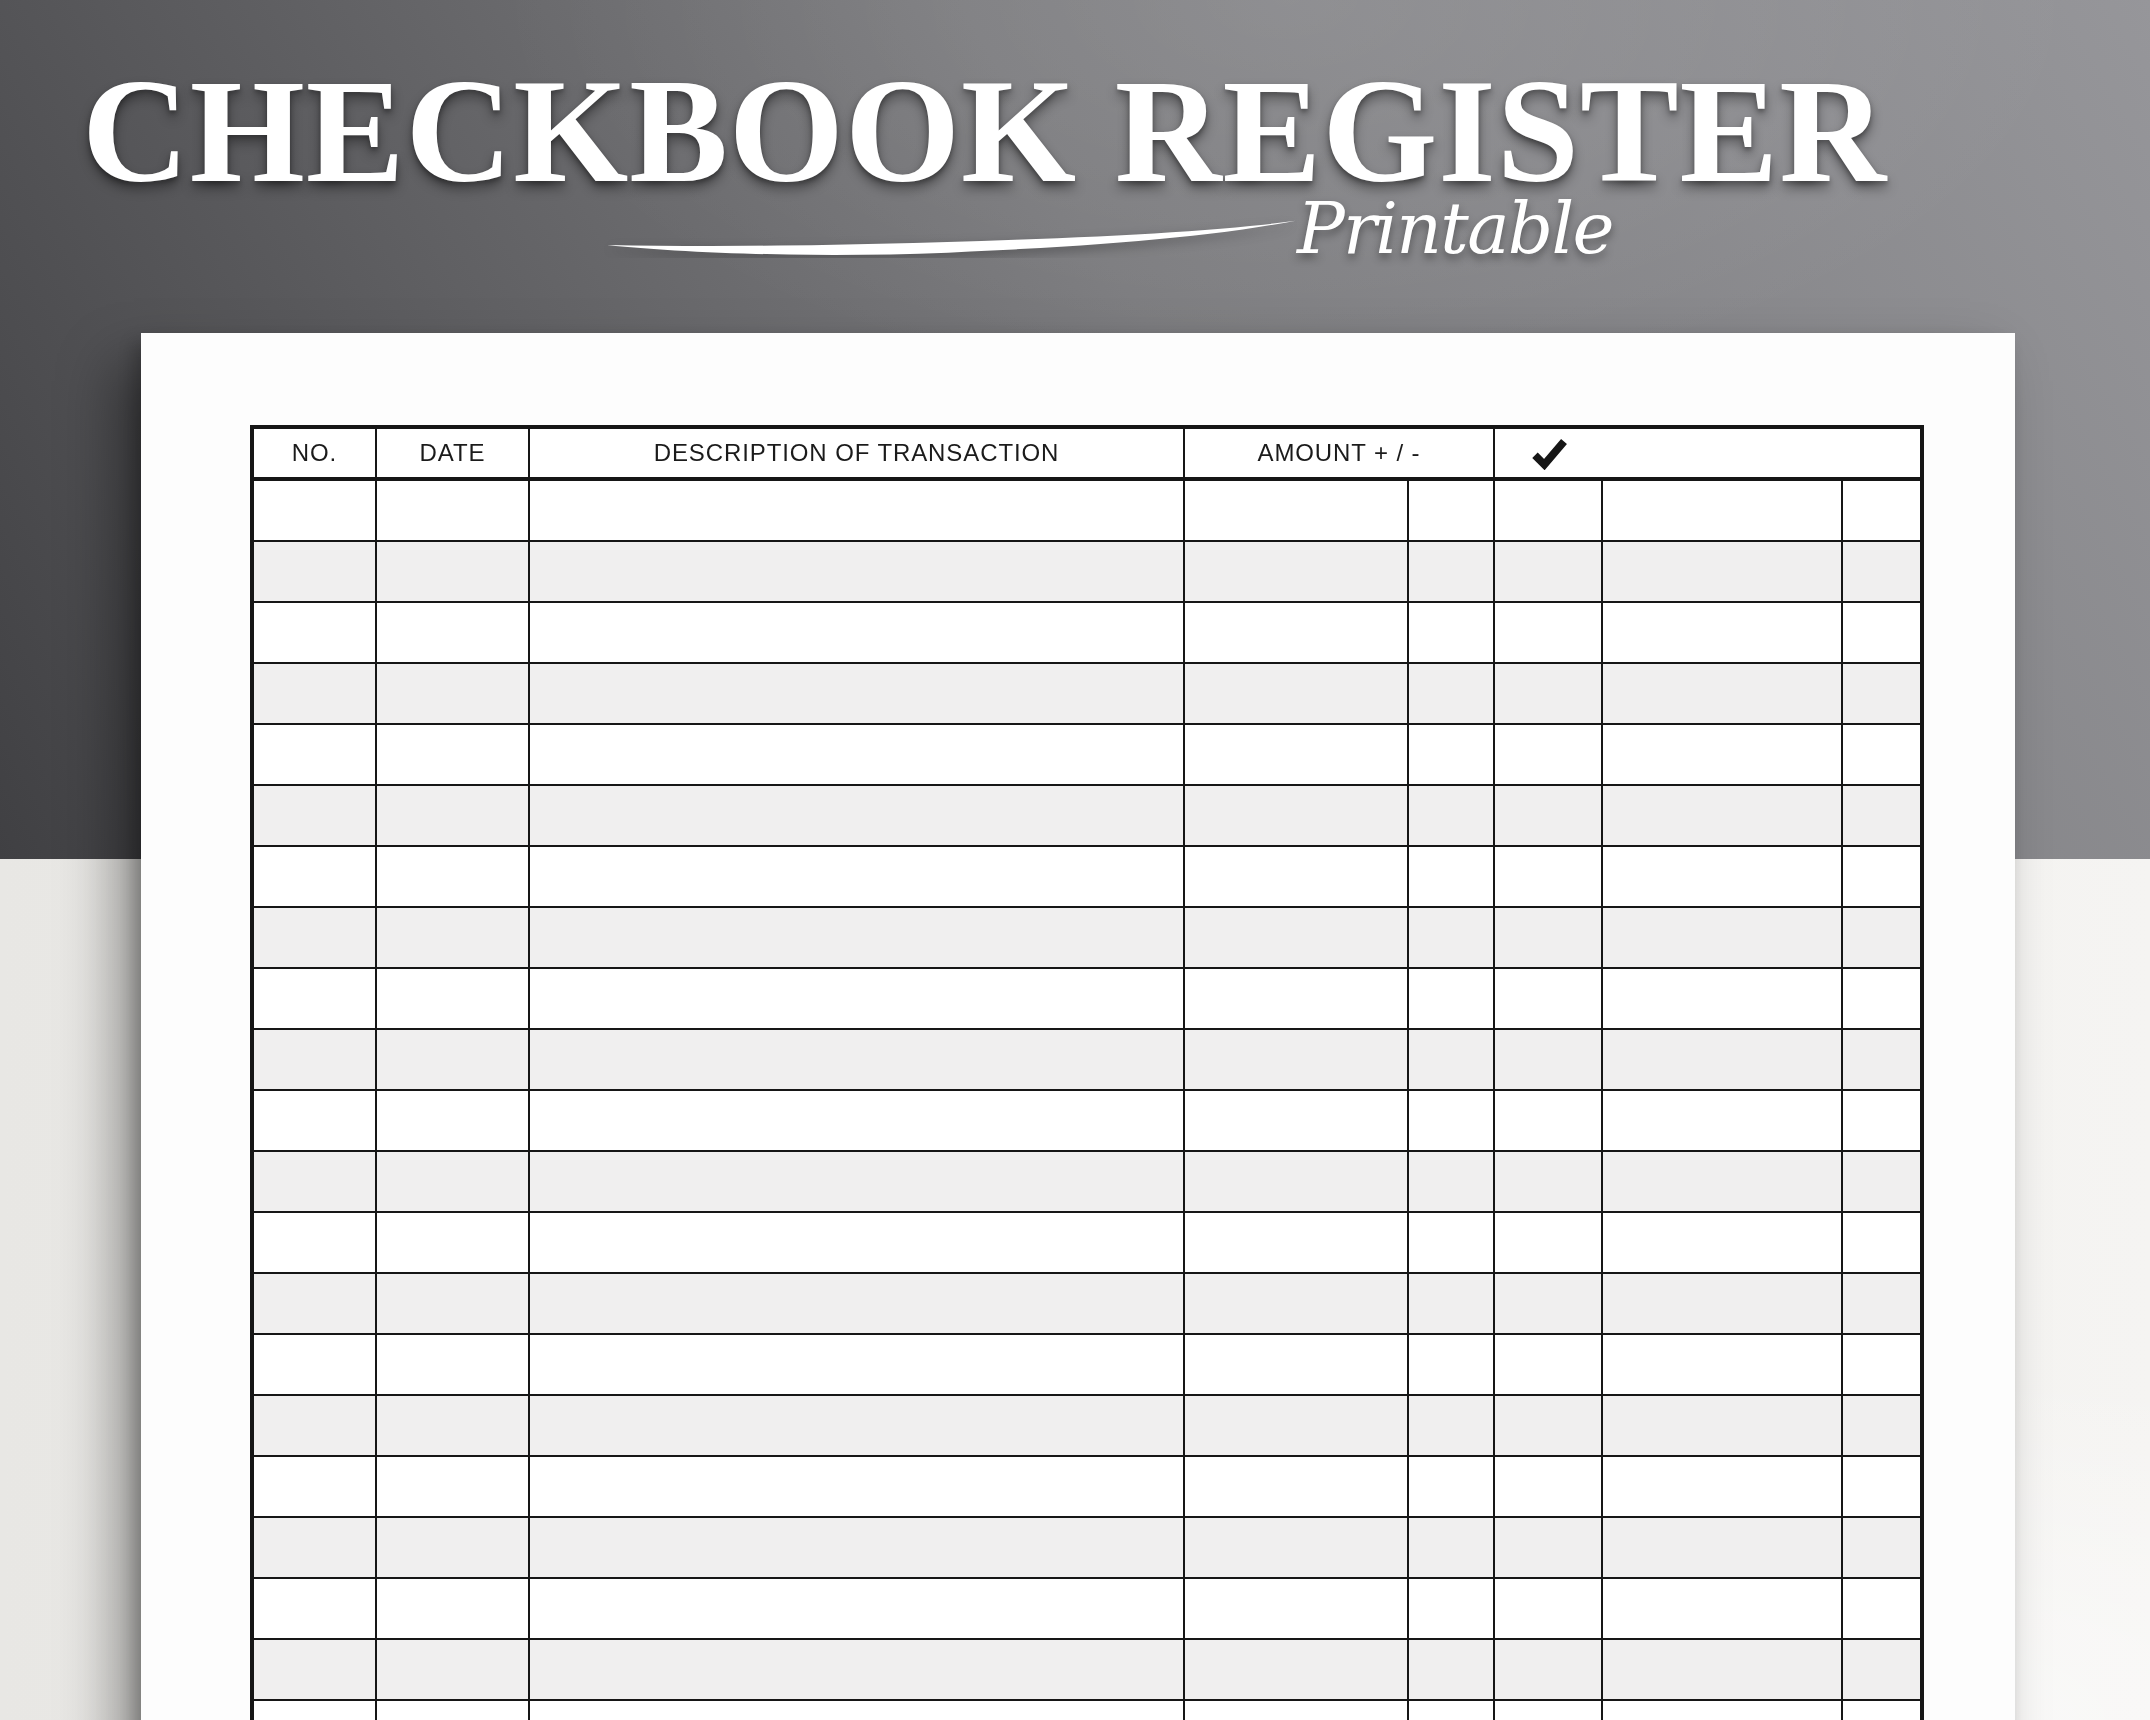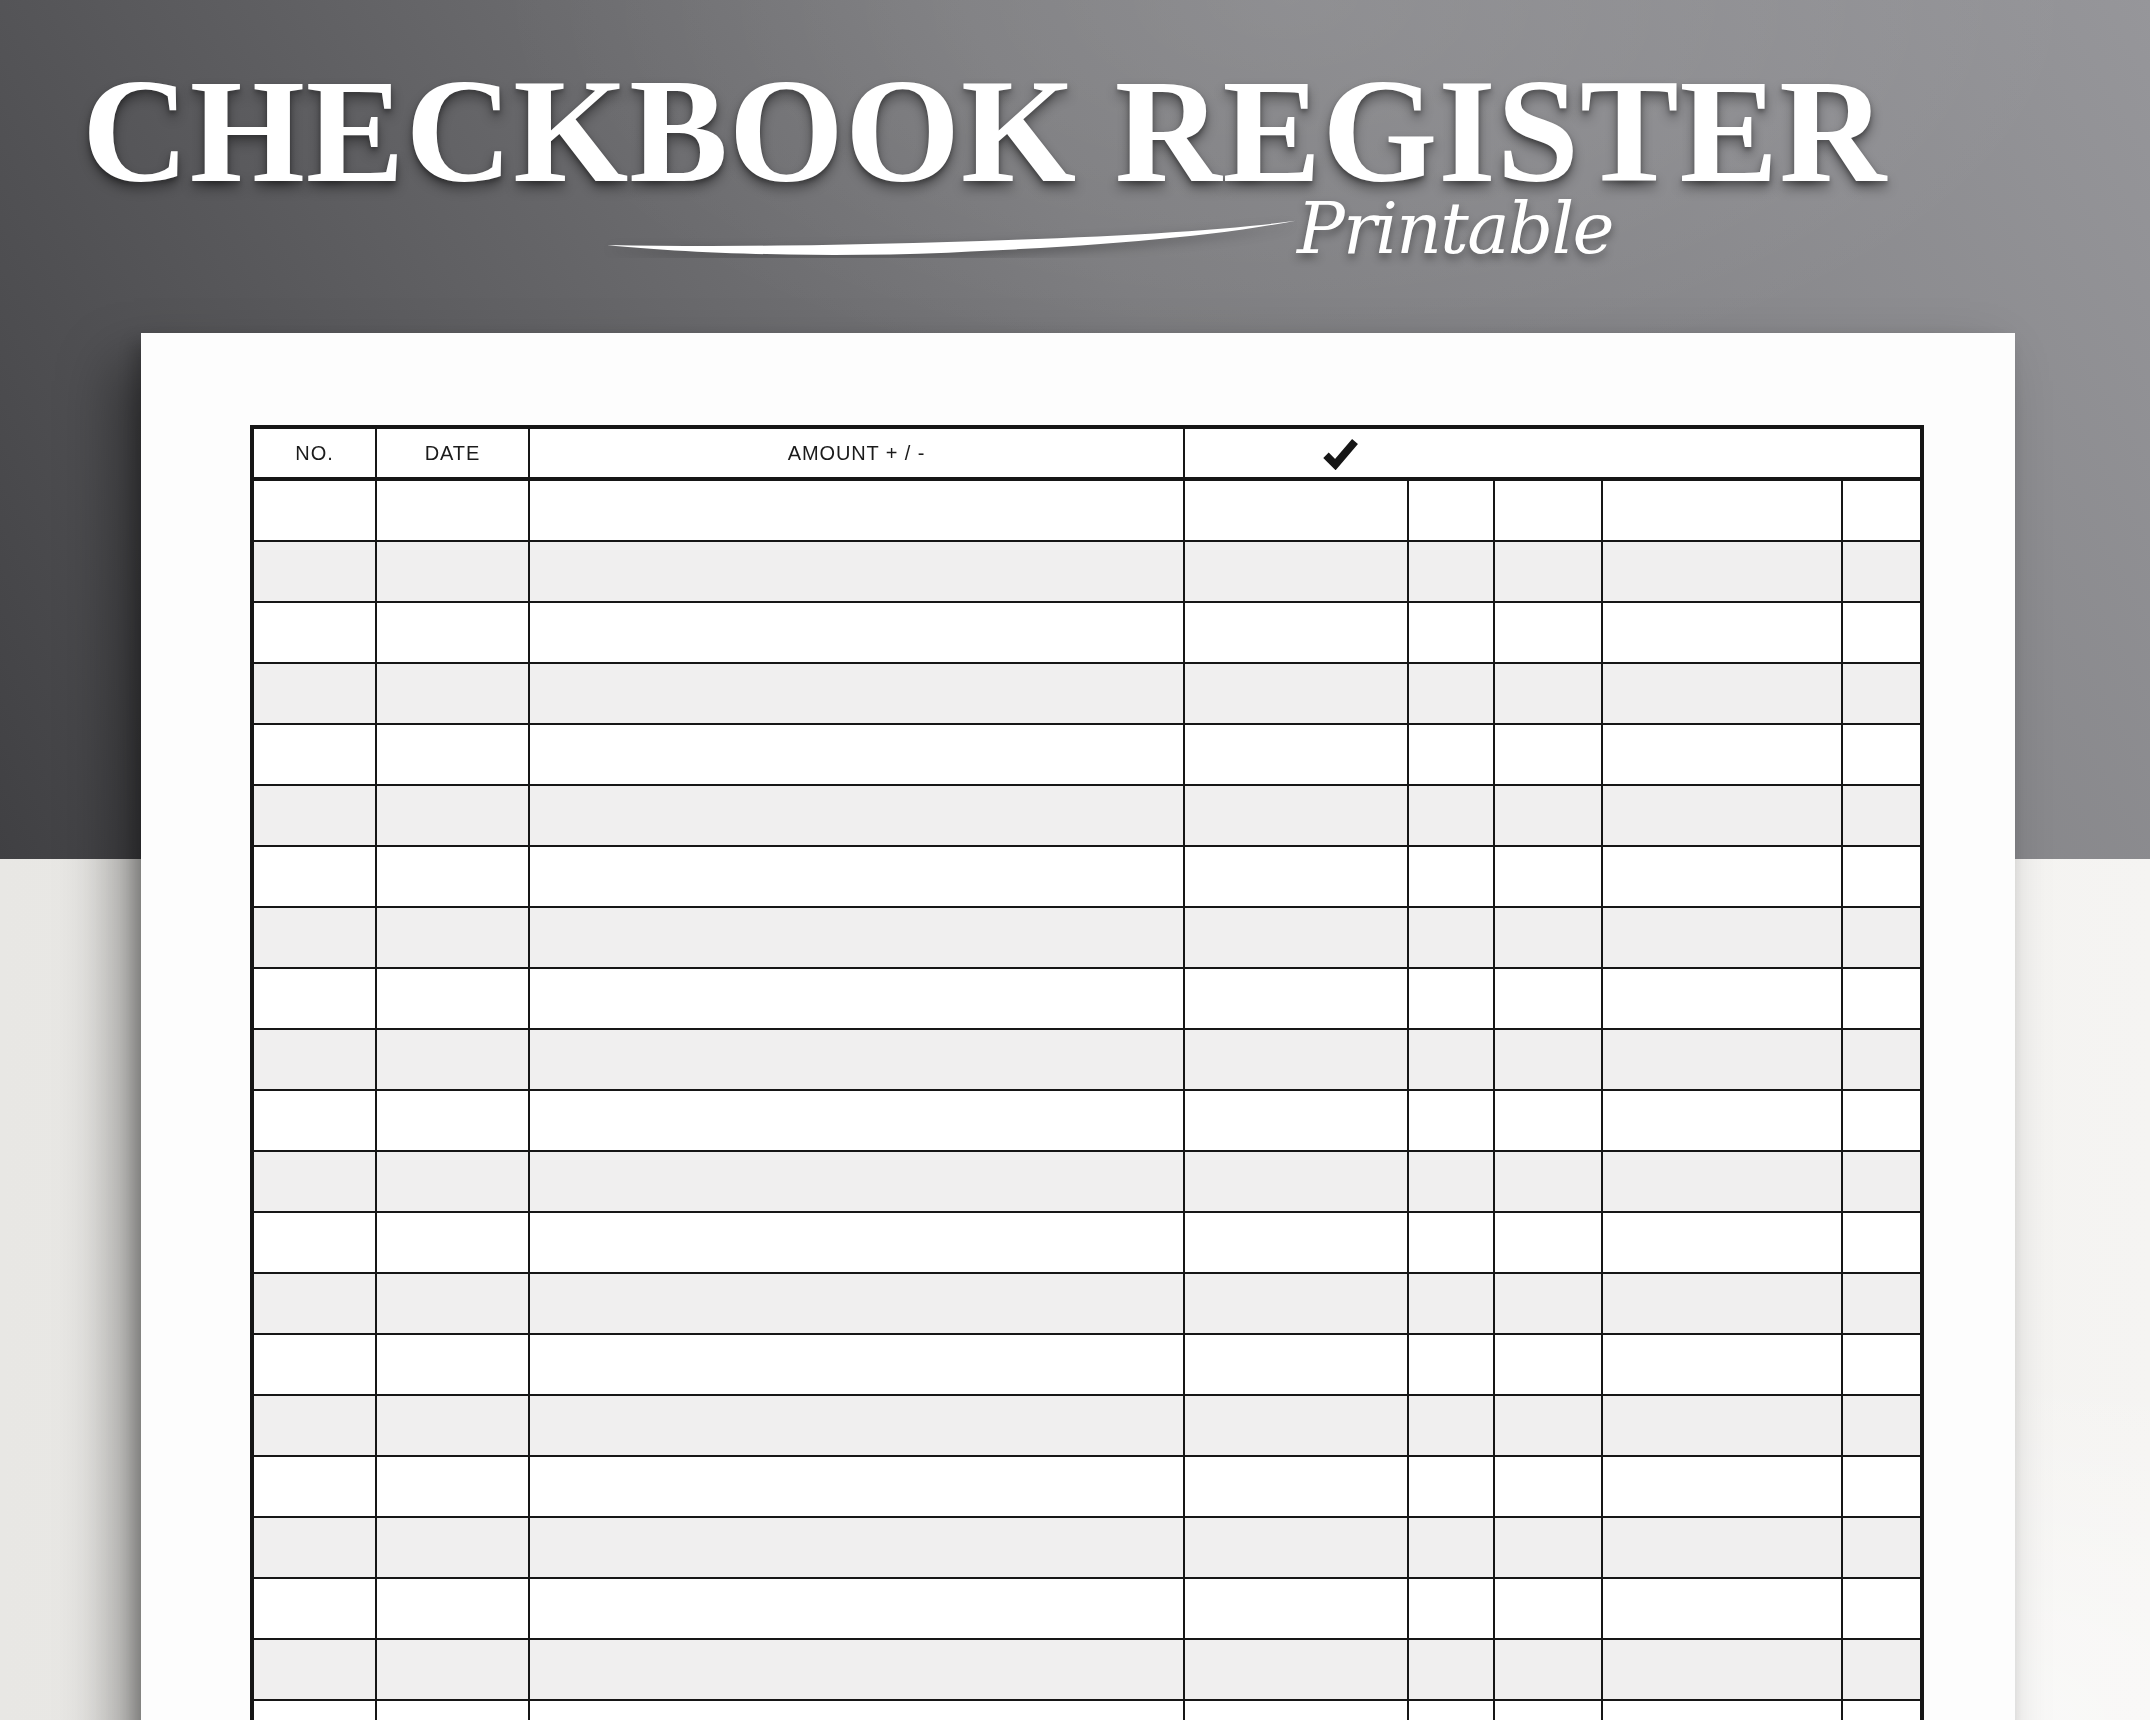--- a/index.html
+++ b/index.html
@@ -57,21 +57,21 @@
     background: #ffffff;
   }
   .thead {
     display: grid;
     grid-template-columns: 123px 153px 655px 310px 108px 317px;
     height: 52px;
     border-bottom: 4.3px solid var(--grid-line, #161616);
   }
   .hcell {
     display: flex; align-items: center; justify-content: center;
-    font-size: 20px; letter-spacing: 0.9px; color: var(--header-text, #1b1b1b);
+    font-size: 24px; letter-spacing: 0.9px; color: var(--header-text, #1b1b1b);
     border-right: 2.6px solid var(--grid-line, #161616);
     background: #ffffff; white-space: nowrap;
   }
   .hcell:last-child { border-right: none; }
 
   .trow {
     display: grid;
     grid-template-columns: 123px 153px 655px 224px 86px 108px 240px 77px;
     height: 61px;
     border-bottom: 2.6px solid var(--grid-line, #161616);
@@ -103,20 +103,21 @@
     </svg>
     <span class="subtitle">Printable</span>
   </div>
 
   <div class="paper"></div>
 
   <div class="register-table">
     <div class="thead">
       <div class="hcell">NO.</div>
       <div class="hcell">DATE</div>
+      <div class="hcell">DESCRIPTION OF TRANSACTION</div>
       <div class="hcell">AMOUNT + / -</div>
       <div class="hcell">
         <svg class="check-svg" width="41" height="33" viewBox="0 0 48 38">
           <path d="M7 21 L18 32 L41 5" fill="none" stroke="#161616" stroke-width="9" stroke-linecap="butt" stroke-linejoin="miter"></path>
         </svg>
       </div>
     </div>
     <div id="table-body">
         <div class="trow">
           <div class="cell"></div>

